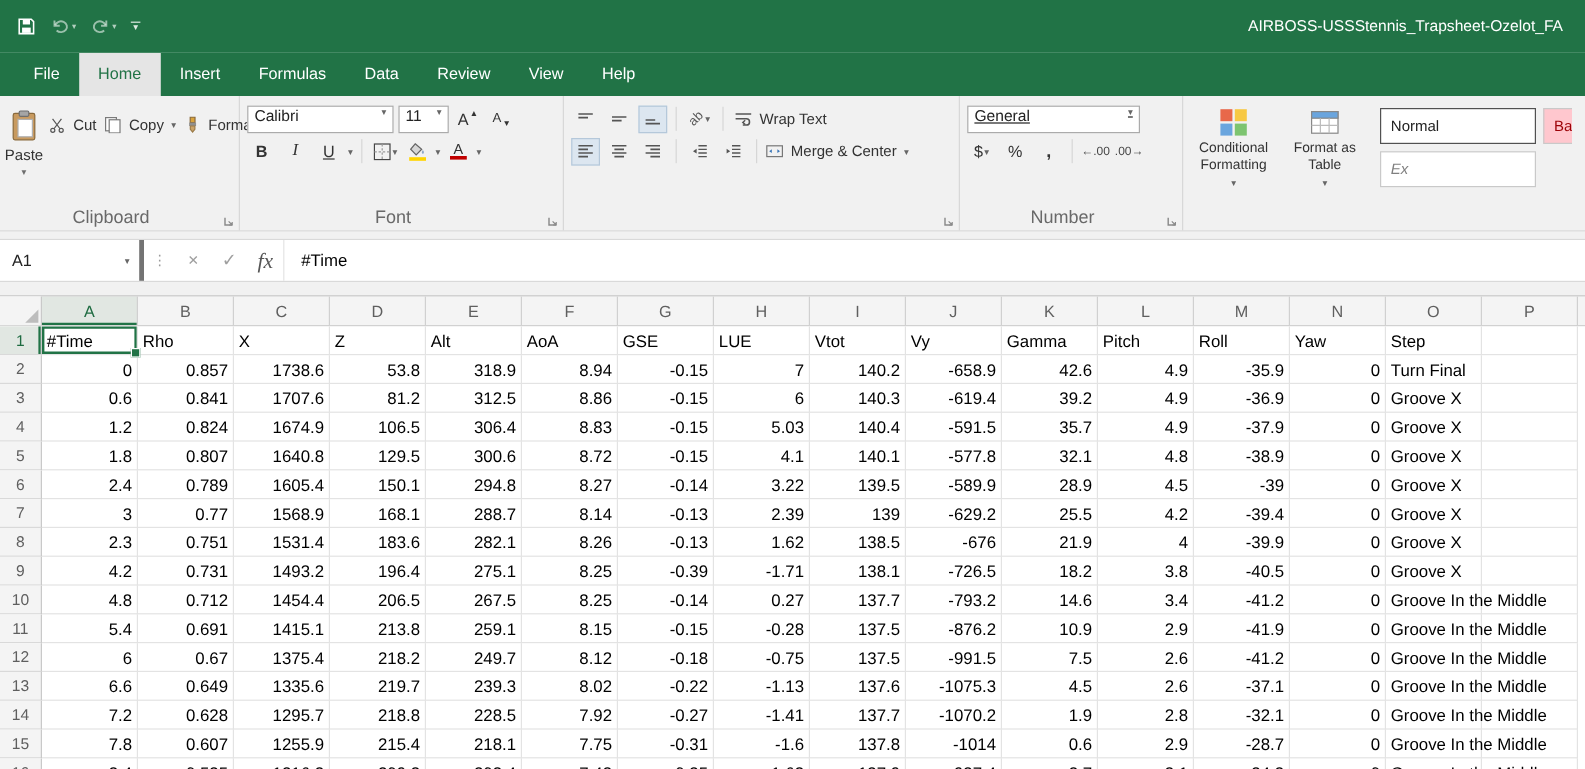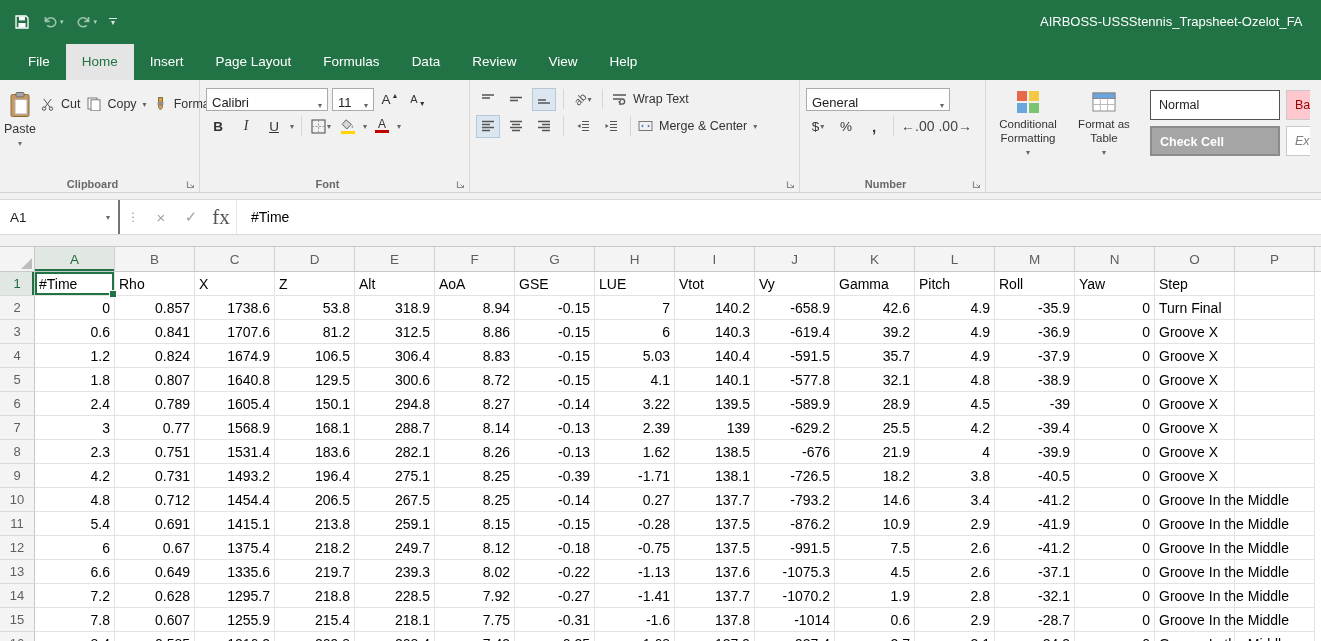--- a/index.html
+++ b/index.html
@@ -19,70 +19,70 @@
   
   .tabs-row { height:36px; background:#217346; display:flex; align-items:stretch; padding-left:12px; color:#fff; }
   .tabs-holder { display:flex; align-items:stretch; }
   .tab { padding:0 16px; line-height:36px; font-size:13.5px; cursor:pointer; white-space:nowrap; }
   .tab.active { background:#e5e5e5; color:#217346; }
   .tellme { display:flex; align-items:center; gap:8px; margin-left:16px; font-size:13.5px; cursor:pointer; white-space:nowrap; }
 
   
   .ribbon { height:113px; background:#f1f1f1; display:flex; border-bottom:1px solid #d5d5d5; }
   .rgroup { position:relative; border-right:1px solid #d8d8d8; padding:4px 4px 18px 4px; }
-  .rgroup-label { position:absolute; bottom:2px; left:0; right:14px; text-align:center; font-size:11px; color:#696969;font-weight:bold; }
+  .rgroup-label { position:absolute; bottom:2px; left:0; right:14px; text-align:center; font-size:15px; color:#696969; }
   .launcher { position:absolute; bottom:3px; right:4px; cursor:pointer; line-height:0; }
   .g-clipboard { width:200px; }
   .g-font { width:270px; }
   .g-align { width:330px; }
   .g-number { width:186px; }
   .g-styles { flex:1; border-right:none; }
 
   .clip-content { display:flex; padding-top:2px; }
   .paste-btn { width:58px; display:flex; flex-direction:column; align-items:center; gap:3px; padding-top:5px; font-size:12.5px; color:#333; cursor:pointer; }
   .clip-col { display:flex; flex-direction:row; gap:6px; margin-left:4px; padding-top:8px; }
   .small-btn { display:flex; align-items:center; gap:6px; font-size:12.5px; color:#333; height:20px; cursor:pointer; white-space:nowrap; }
   .small-btn .ic { display:inline-flex; width:15px; justify-content:center; }
   .caret { font-size:8px; color:#666; }
   .caret.lt { color:rgba(0,0,0,.55); }
 
   .rrow { display:flex; align-items:center; gap:4px; margin:3px 2px; height:24px; }
-  .combo { background:#fff; border:1px solid #ababab; height:23px; display:flex; align-items:flex-end; justify-content:space-between; padding:0 5px; font-size:13px; color:#222; cursor:pointer; }
+  .combo { background:#fff; border:1px solid #ababab; height:23px; display:flex; align-items:flex-start; justify-content:space-between; padding:0 5px; font-size:13px; color:#222; cursor:pointer; }
   .combo.name { width:122px; }
   .combo.sz { width:42px; }
-  .combo.numfmt { width:144px; }
+  .combo.numfmt { width:144px;text-decoration:underline; }
   .icon-btn { min-width:24px; height:23px; display:flex; align-items:center; justify-content:center; font-size:13.5px; color:#333; cursor:pointer; gap:1px; }
   .icon-btn.sel { background:#dce6f0; border:1px solid #b5c8da; }
   .bold-b { font-weight:bold; }
   .ital-i { font-style:italic; font-family:"Liberation Serif", serif; font-size:14px; }
   .under-u { text-decoration:underline; }
   .tinyup { font-size:7px; margin-top:-8px; }
   .tinydn { font-size:7px; margin-bottom:-8px; }
   .swatchbtn { display:flex; flex-direction:column; align-items:center; justify-content:center; min-width:22px; height:23px; cursor:pointer; }
   .swatch { width:14px; height:3px; margin-top:1px; }
   .vsep { width:1px; height:20px; background:#d6d6d6; margin:0 3px; }
-  .dec-ic { font-size:14px; color:#444; letter-spacing:0; }
+  .dec-ic { font-size:10px; color:#444; letter-spacing:0; }
   .orient { transform:rotate(-45deg); font-size:11px; color:#555; display:inline-block; }
 
   .styles-content { display:flex; align-items:flex-start; padding-top:2px; }
   .big-btn { width:76px; display:flex; flex-direction:column; align-items:center; text-align:center; font-size:11.5px; color:#333; gap:2px; padding-top:3px; cursor:pointer; line-height:1.25; }
   .style-gallery { display:grid; grid-template-columns:130px 130px; grid-auto-rows:33px; column-gap:6px; row-gap:3px; margin-left:8px; margin-top:4px; width:160px; overflow:hidden; }
   .style-chip { height:30px; line-height:28px; padding-left:8px; font-size:12.5px; background:#fff; border:1px solid #c9c9c9; white-space:nowrap; overflow:hidden; cursor:pointer; color:#222; }
   .style-chip.selected { border:1.5px solid #515151; }
   .style-chip.bad { background:#ffc7ce; color:#9c0006; }
   .style-chip.check { background:#a5a5a5; color:#fff; font-weight:bold; border:2px solid #8b8b8b; }
   .style-chip.explanatory { color:#7f7f7f; font-style:italic; }
 
   
   .fbar-wrap { height:54px; background:#f1f1f1; position:relative; border-bottom:1px solid #c9c9c9; }
   .fbar { position:absolute; top:6px; left:0; right:0; height:36px; background:#fff; border-top:1px solid #d9d9d9; border-bottom:1px solid #d9d9d9; display:flex; align-items:stretch; }
-  .namebox { width:120px; display:flex; align-items:center; justify-content:space-between; padding:0 8px 0 10px; font-size:13.5px; color:#222; border-right:2px solid #737373; cursor:pointer; }
+  .namebox { width:120px; display:flex; align-items:center; justify-content:space-between; padding:0 8px 0 10px; font-size:13.5px; color:#222; border-right:4px solid #737373; cursor:pointer; }
   .fbar-dots { width:26px; display:flex; align-items:center; justify-content:center; color:#9a9a9a; font-size:12px; cursor:col-resize; }
   .fbar-btn { width:30px; display:flex; align-items:center; justify-content:center; color:#9f9f9f; font-size:15px; cursor:pointer; }
-  .fx { font-family:"Liberation Serif", serif; color:#555; font-size:21px; }
+  .fx { font-style:italic; font-family:"Liberation Serif", serif; color:#555; font-size:18px; }
   .formula-text { flex:1; display:flex; align-items:center; padding-left:14px; font-size:14px; color:#000; border-left:1px solid #e4e4e4; }
 
   
   .sheet { background:#fff; }
   .colhdr-row { display:flex; height:25px; background:#f4f4f4; border-bottom:1px solid #c9c9c9; }
   .corner { width:35px; border-right:1px solid #c9c9c9; position:relative; background:#f4f4f4; cursor:pointer; }
   .corner::after { content:""; position:absolute; right:2px; bottom:2px; border-left:11px solid transparent; border-bottom:11px solid #bdbdbd; }
   .col-hdr { width:80px; border-right:1px solid #d0d0d0; display:flex; align-items:center; justify-content:center; font-size:13.5px; color:#5f5f5f; cursor:pointer; }
   .col-hdr.active { background:#e1e7e2; color:#1e6b41; box-shadow:inset 0 -2px 0 #217346; }
   .srow { display:flex; height:24px; background:#fff; }
@@ -128,21 +128,20 @@
       </span>
     </div>
     <div class="title-text">AIRBOSS-USSStennis_Trapsheet-Ozelot_FA</div>
   </div>
 
   <div class="tabs-row">
     <div class="tabs-holder">
         <div class="tab">File</div>
         <div class="tab active">Home</div>
         <div class="tab">Insert</div>
-        <div class="tab">Page Layout</div>
         <div class="tab">Formulas</div>
         <div class="tab">Data</div>
         <div class="tab">Review</div>
         <div class="tab">View</div>
         <div class="tab">Help</div>
       </div>
   </div>
 
   <div class="ribbon">
 
@@ -374,21 +373,20 @@
               <rect x="2" y="4" width="22" height="18" fill="#fff" stroke="#888"></rect>
               <rect x="2" y="4" width="22" height="5.5" fill="#6aa5de" stroke="#888"></rect>
               <path d="M2 15.5 h22 M9.3 9.5 v12.5 M16.6 9.5 v12.5" stroke="#bbb"></path>
             </svg>
           <span>Format as Table</span>
           <span class="caret">▾</span>
         </div>
         <div class="style-gallery">
             <div class="style-chip normal selected">Normal</div>
             <div class="style-chip bad">Ba</div>
-            <div class="style-chip check">Check Cell</div>
             <div class="style-chip explanatory">Ex</div>
           </div>
       </div>
     </div>
   </div>
 
   <div class="fbar-wrap">
     <div class="fbar">
       <div class="namebox">
         <span>A1</span>

